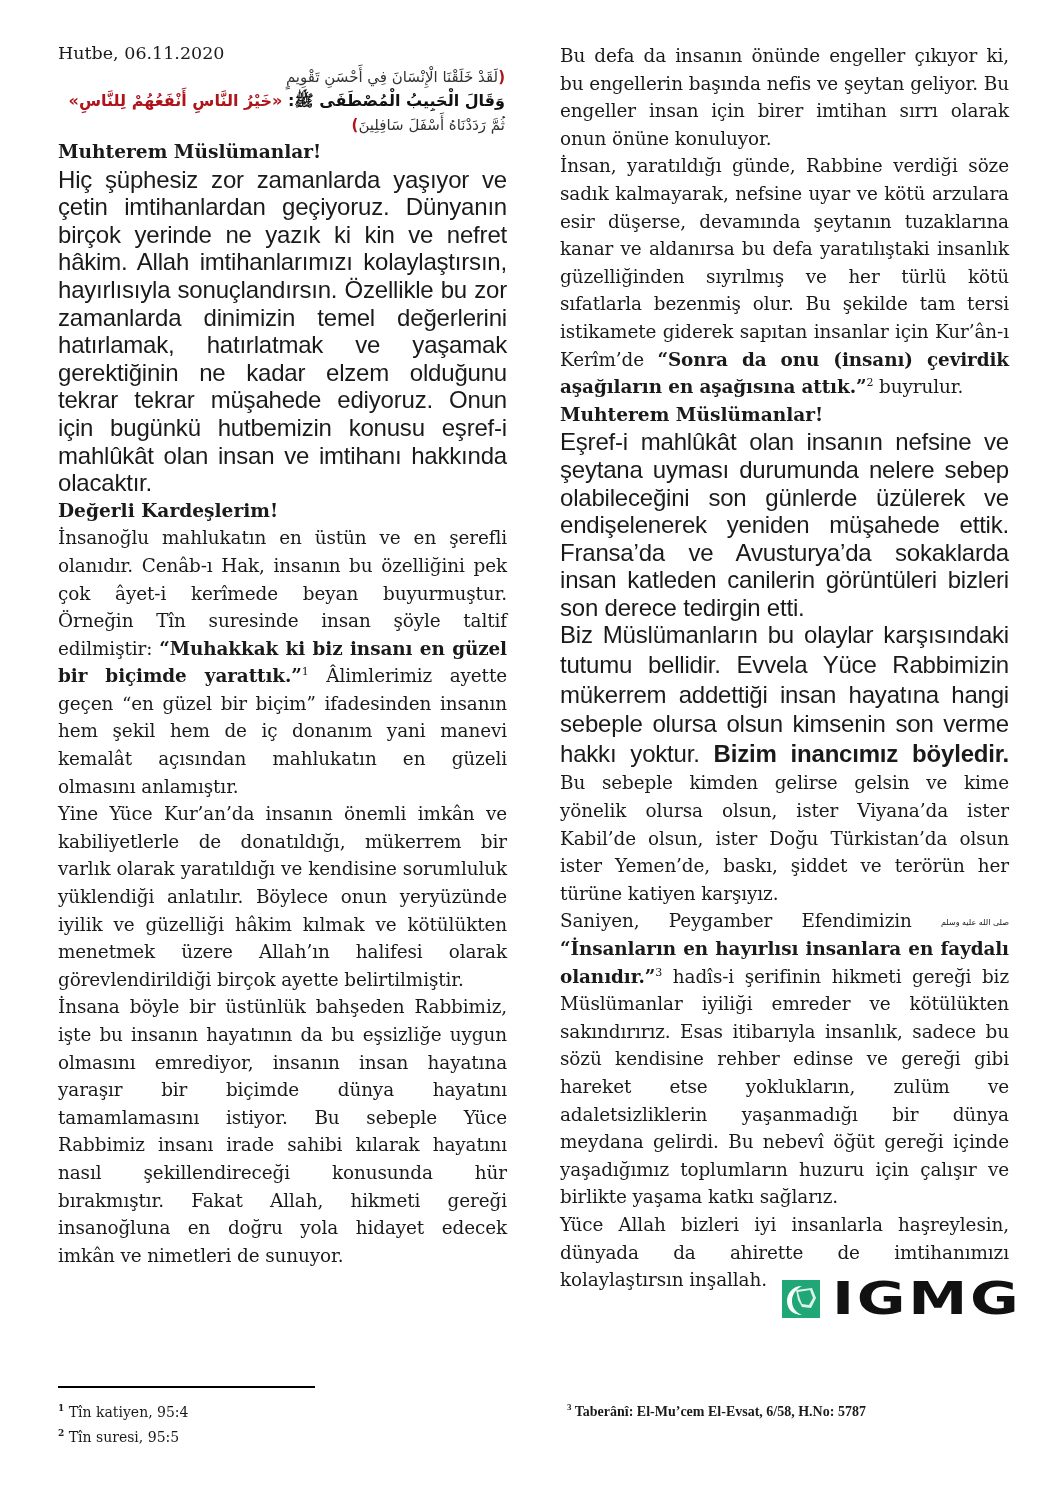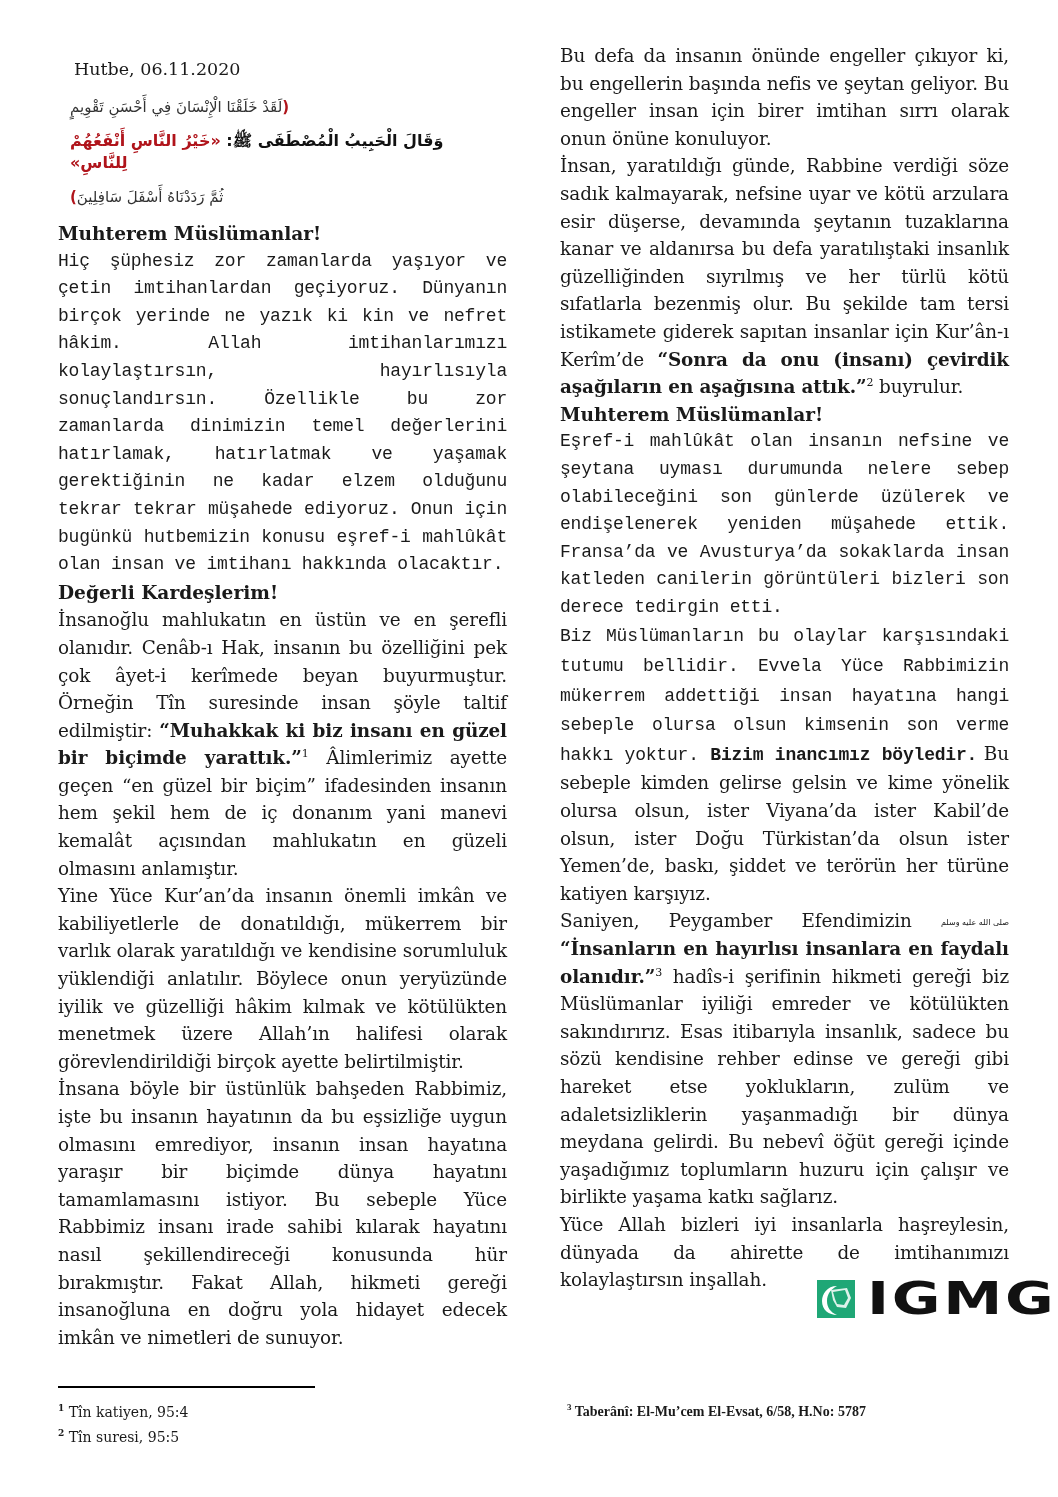--- a/index.html
+++ b/index.html
@@ -2,36 +2,36 @@
 <html><head>
 <meta charset="utf-8">
 <style>
   html, body { margin: 0; padding: 0; background: #ffffff; }
   body { width: 1058px; height: 1497px; position: relative; overflow: hidden;
          font-family: "DejaVu Serif", "Liberation Serif", serif; color: #1a1a1a; }
   .col { position: absolute; width: 449px; }
   .col-left { left: 58px; top: 42px; }
   .col-right { left: 560px; top: 42px; }
   .p { font-size: 18.4px; line-height: 27.6px; text-align: justify; margin: 0; letter-spacing: -0.1px; }
-  .date { font-size: 17.5px; line-height: 22px; margin: 16px; }
+  .date { font-size: 17.5px; line-height: 22px; margin: 0; }
   .title { font-size: 17.5px; line-height: 22px; font-weight: bold; margin: 0; }
-  .arabic { font-family: "DejaVu Sans", sans-serif; direction: rtl; text-align: left; margin: 12px; font-size: 15px; line-height: 22px; color: #333; }
+  .arabic { font-family: "DejaVu Sans", sans-serif; direction: rtl; text-align: right; margin: 2px; font-size: 15px; line-height: 22px; color: #333; }
   .arabic.bold { font-weight: bold; color: #111; font-size: 16px; }
   .red { color: #b0141b; font-weight: bold; }
   .heading { font-size: 18.6px; line-height: 27.6px; font-weight: bold; margin: 0; }
   .bold { font-weight: bold; }
   sup.fn { font-size: 11px; line-height: 0; vertical-align: super; }
-  .condensed { font-family: Liberation Mono, monospace; font-size: 18px; letter-spacing: -0.2px; }
+  .condensed { font-family: Liberation Sans, sans-serif; font-size: 24px; letter-spacing: -0.2px; }
   .footnote-rule { position: absolute; left: 58px; top: 1386px; width: 257px; height: 2px; background: #000; }
   .footnotes-left { position: absolute; left: 58px; top: 1398px; font-size: 14px; line-height: 21px; }
   .footnotes-right { position: absolute; left: 567px; top: 1397px; font-size: 14px; line-height: 21px; font-family: "Liberation Serif", serif; font-weight: bold; }
   .fn-line { margin: 0; }
   .fn-line sup { font-size: 9px; vertical-align: super; font-weight: bold; }
   .salawat { font-family: "DejaVu Sans", sans-serif; font-size: 8px; line-height: 9px; display: inline-block; vertical-align: middle; text-align: right; }
-  .logo { position: absolute; left: 817px; top: 1276px; width: 190px; height: 46px; display: flex; align-items: center; }
+  .logo { position: absolute; left: 782px; top: 1276px; width: 190px; height: 46px; display: flex; align-items: center; }
   .logo-mark { width: 38px; height: 38px; background: #1fa776; position: relative; overflow: hidden; }
   .logo-text { font-family: "DejaVu Sans", sans-serif; font-weight: bold; font-size: 44px; letter-spacing: 2px; color: #111; margin-left: 12px; line-height: 46px; transform: scaleX(1.35); transform-origin: left center; }
 </style>
 </head>
 <body>
 
 <div class="col col-left">
   <p class="date">Hutbe, 06.11.2020</p>
 
   <div style="margin-top:2px;">

